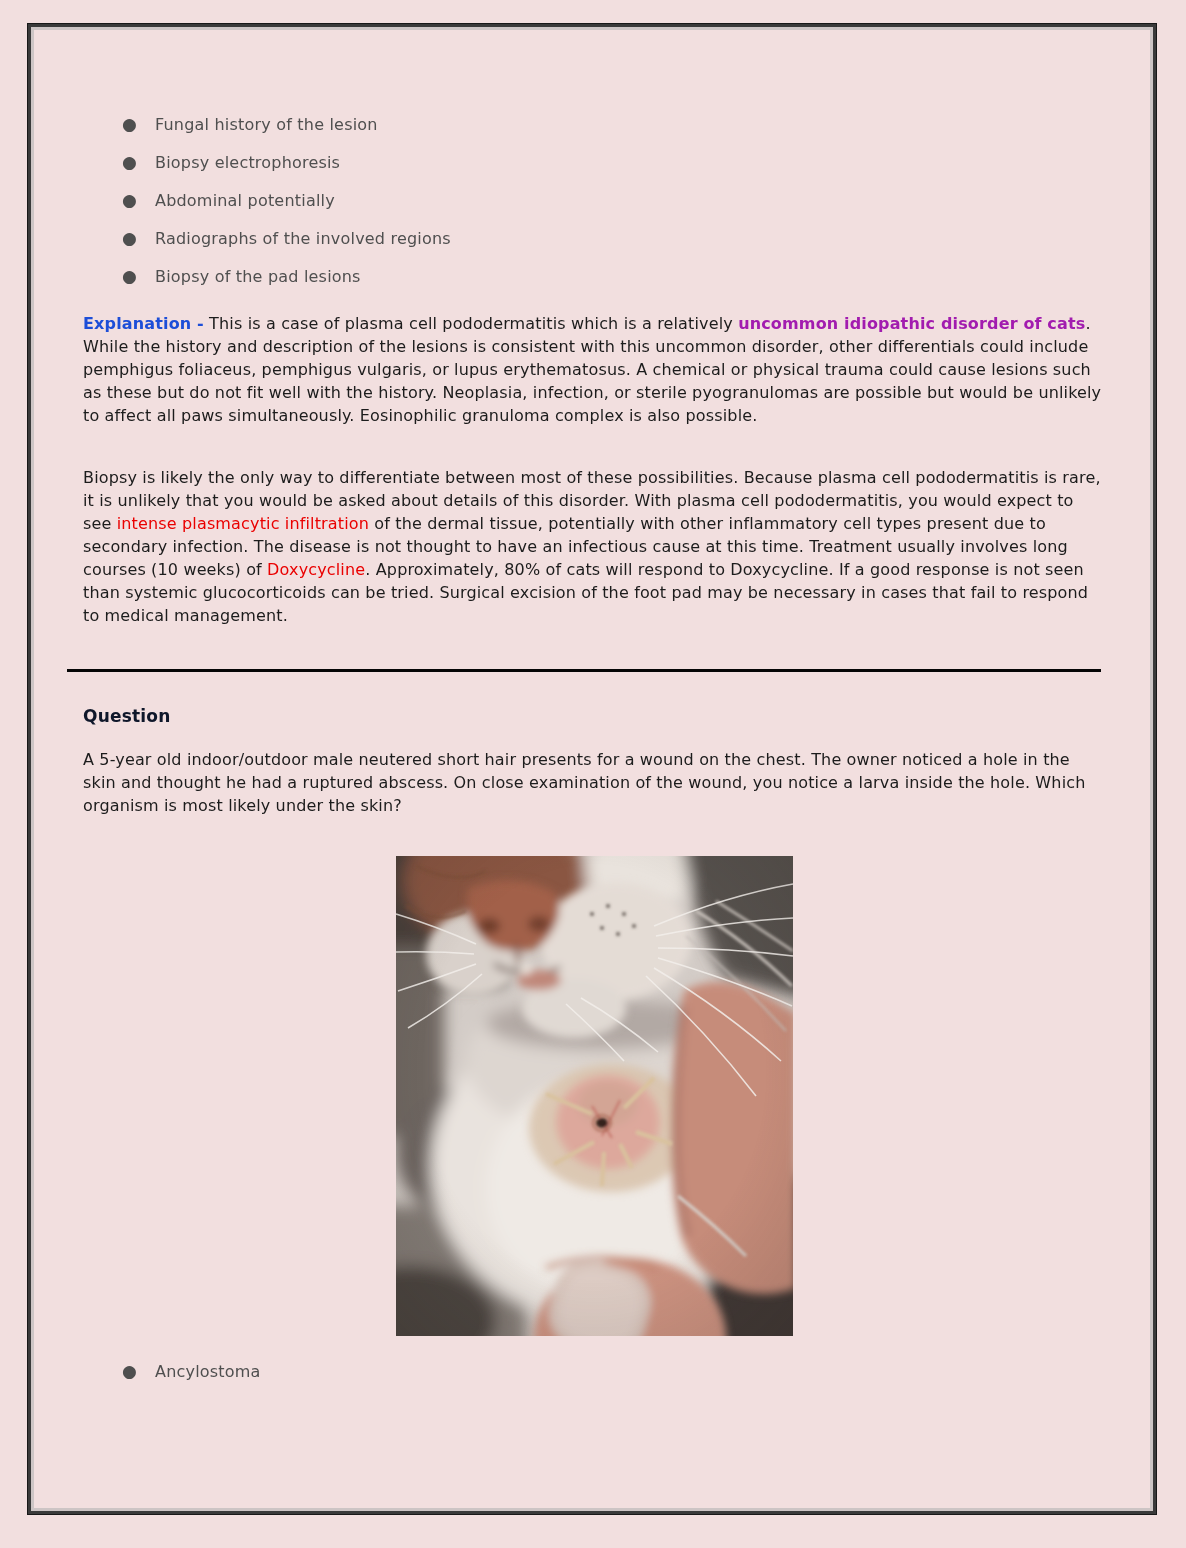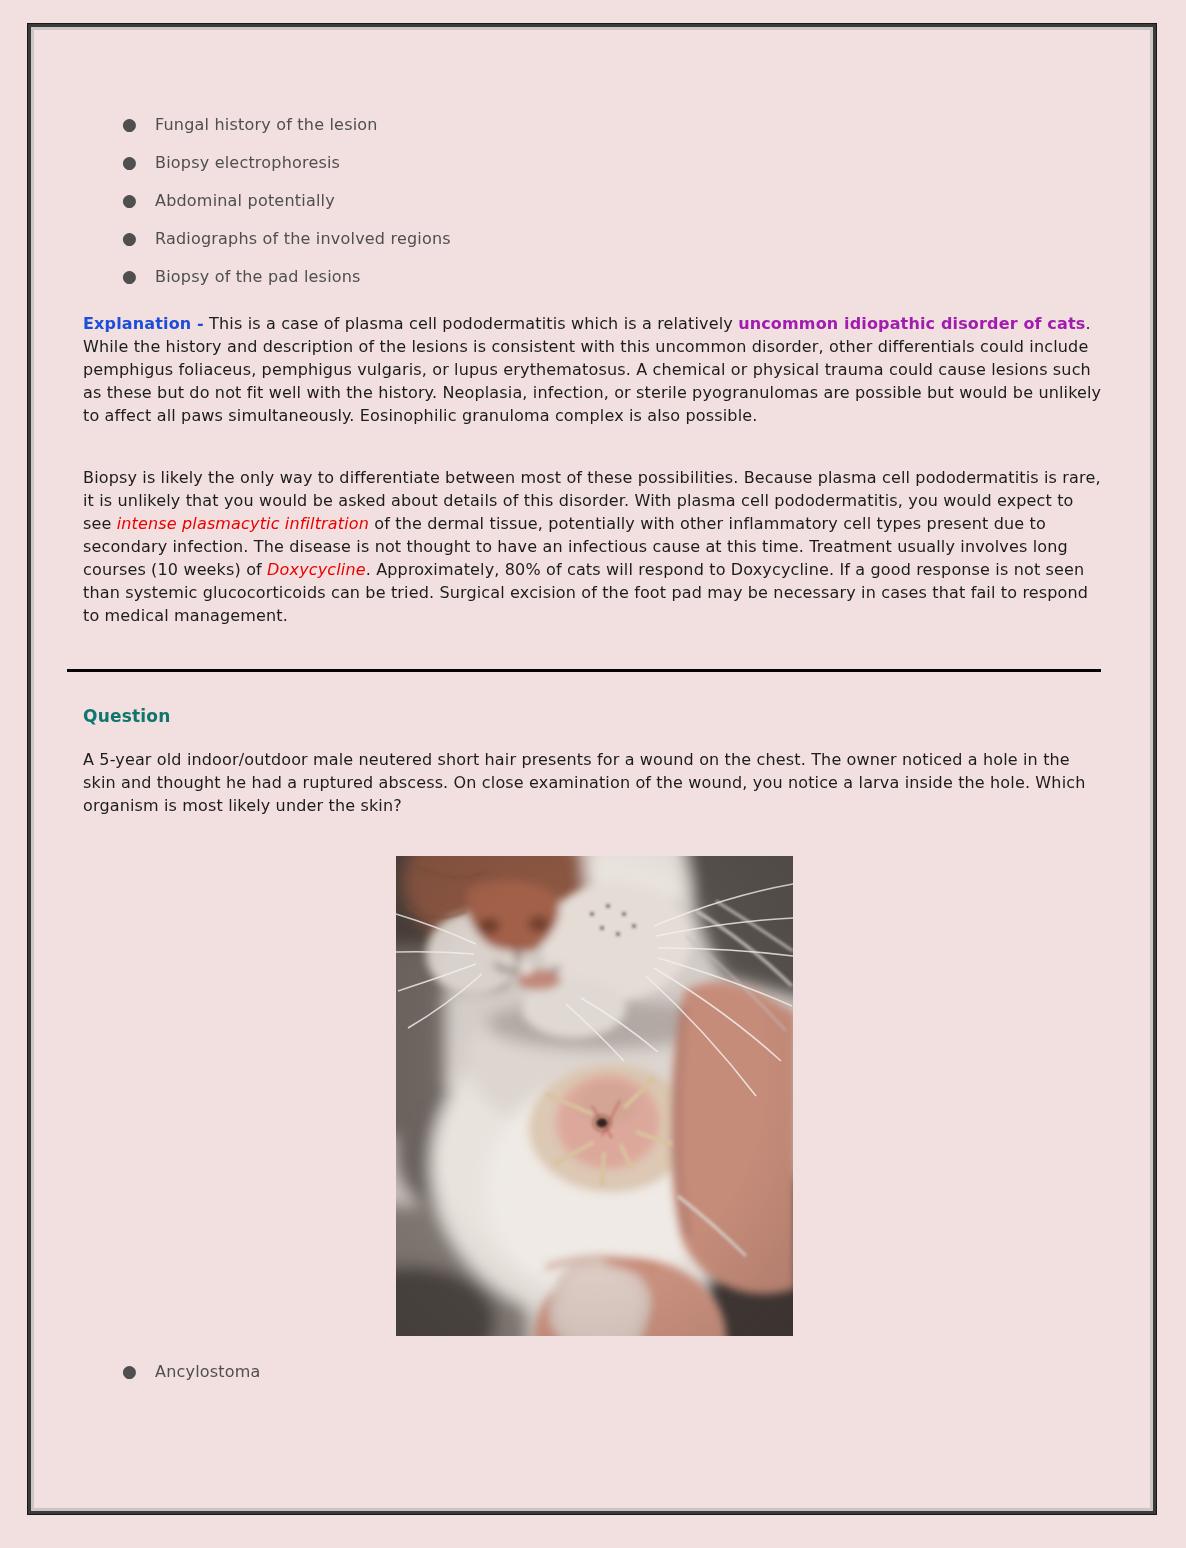--- a/index.html
+++ b/index.html
@@ -28,27 +28,27 @@
     font-size:17px;color:#4f4f4f;
   }
   .para{
     font-size:16px;line-height:23px;color:#1c1c1c;
     letter-spacing:0.15px;margin:0 0 39px 0;
   }
   .para.p2{margin-bottom:42px;}
   .para.qtext{}
   .exp-label{color:#1d4ed8;font-weight:bold;}
   .red-bold{color:#a21caf;font-weight:bold;}
-  .red{color:#ea0000;font-style:italic;}
+  .red{color:#ea0000;}
   hr.divider{
     border:0;border-top:3px solid #060606;
     margin:0 4px 34px -16px;
   }
   .q-heading{
-    font-size:17px;font-weight:bold;color:#0f766e;
+    font-size:17px;font-weight:bold;color:#0f172a;
     margin:0 0 22px 0;letter-spacing:0.2px;
   }
   .photo-wrap{width:397px;height:480px;margin:0 auto 24px auto;}
   .photo-wrap svg{display:block;}
   ul.answers{margin-bottom:0;}
 </style>
 </head>
 <body>
 
 <div class="frame">

